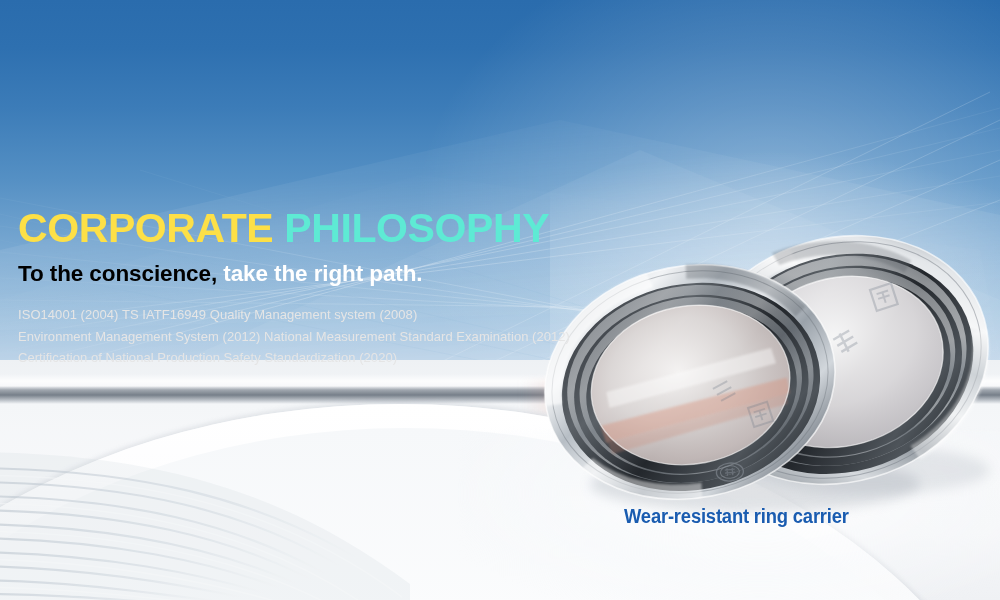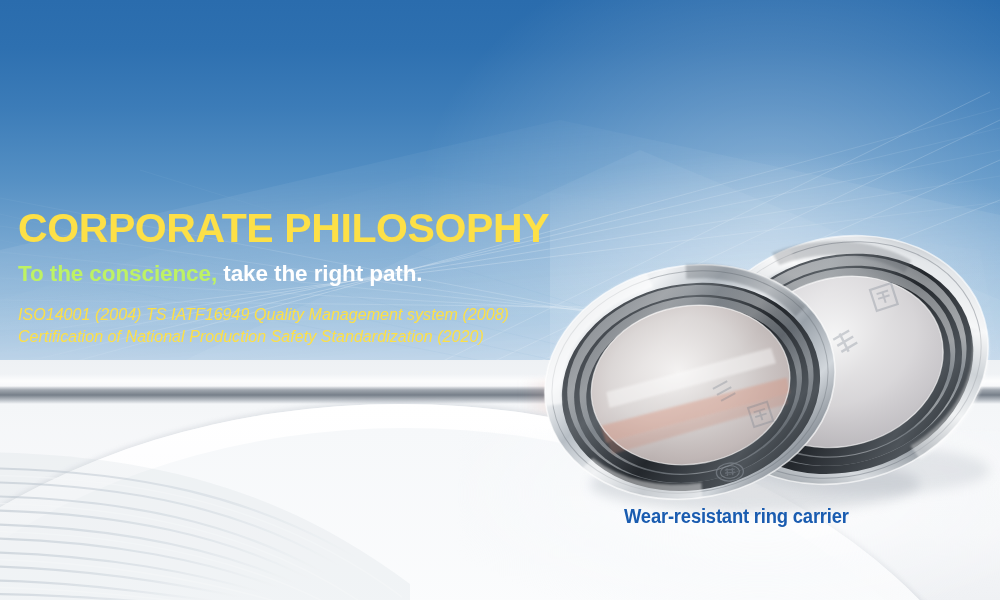--- a/index.html
+++ b/index.html
@@ -191,45 +191,44 @@
   .headline {
     font-size: 41px;
     font-weight: bold;
     letter-spacing: -0.4px;
     line-height: 1.08;
     margin: 0 0 11px 0;
     white-space: nowrap;
     font-family: "Liberation Sans", sans-serif;
   }
   .headline .w1 { color: #fde047; }
-  .headline .w2 { color: #fde047; margin-top: 28px; }
+  .headline .w2 { color: #5eead4; margin-top: 28px; }
 
   .subhead {
     font-size: 22.5px;
     font-weight: bold;
     line-height: 1.15;
     margin: 0 0 17px 0;
     white-space: nowrap;
     letter-spacing: -0.1px;
   }
-  .subhead .s1 { color: #bef264; }
+  .subhead .s1 { color: #000000; }
   .subhead .s2 { color: #ffffff; }
 
   .certs {
     margin: 0;
     padding: 0;
     list-style: none;
   }
   .certs li {
-    color: #fde047;
-    font-size: 16px;
+    color: #e5e5e5;
+    font-size: 13px;
     line-height: 21.5px;
     white-space: nowrap;
     letter-spacing: 0.05px;
-    font-style: italic;
   }
 
   
   .product {
     position: absolute;
     left: 540px;
     top: 232px;
     width: 460px;
     height: 290px;
     z-index: 5;
@@ -357,20 +356,21 @@
     <h1 class="headline">
       <span class="w1">CORPORATE</span><span>&nbsp;</span><span class="w2">PHILOSOPHY</span>
     </h1>
 
     <h2 class="subhead">
       <span class="s1">To the conscience,</span><span>&nbsp;</span><span class="s2">take the right path.</span>
     </h2>
 
     <ul class="certs">
       <li>ISO14001 (2004)  TS IATF16949 Quality Management system (2008)</li>
+      <li>Environment Management System (2012)    National Measurement Standard Examination (2012)</li>
       <li>Certification of National Production Safety Standardization (2020)</li>
     </ul>
   </div>
 
   <div class="product">
     <svg width="460" height="290" viewBox="0 0 460 290">
       <defs>
 
         <linearGradient id="steelA" x1="0.05" y1="0" x2="0.95" y2="1">
           <stop offset="0%" stop-color="#8e959c"></stop>

